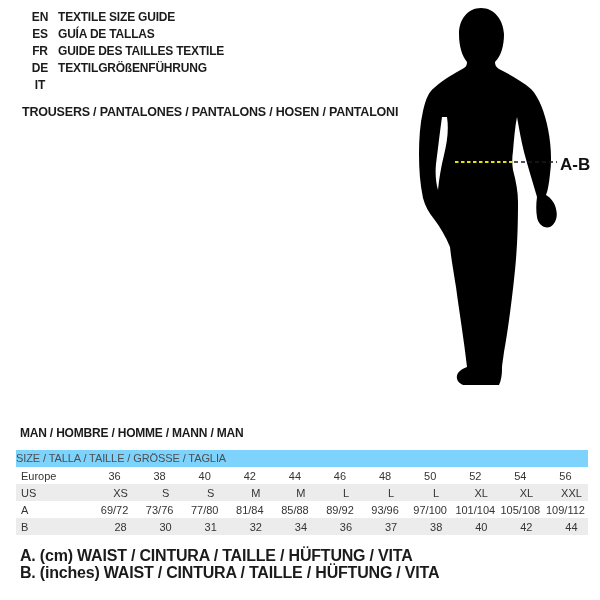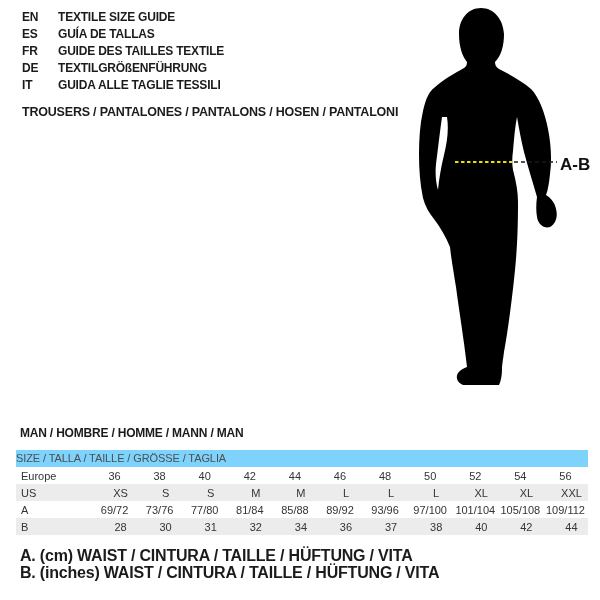--- a/index.html
+++ b/index.html
@@ -5,21 +5,21 @@
   html,body{margin:0;padding:0;}
   body{
     width:600px;height:600px;position:relative;overflow:hidden;
     background:#ffffff;
     font-family:"Liberation Sans", sans-serif;
     color:#1b1b1b;
   }
   
   .lang-block{position:absolute;left:22px;top:8px;}
   .lang-row{display:flex;height:17px;align-items:center;
-    font-weight:bold;font-size:12px;letter-spacing:-0.2px;color:#1b1b1b;}
+    font-weight:bold;font-size:12px;letter-spacing:-0.2px;color:#1b1b1b;text-align:center;}
   .lang-code{width:36px;flex:0 0 36px;}
   
   .garment-title{position:absolute;left:22px;top:105px;
     font-weight:bold;font-size:12.5px;letter-spacing:-0.2px;color:#1b1b1b;white-space:nowrap;}
   
   .figure-layer{position:absolute;left:0;top:0;width:600px;height:600px;pointer-events:none;}
   
   .section-title{position:absolute;left:20px;top:426px;
     font-weight:bold;font-size:12px;letter-spacing:-0.2px;white-space:nowrap;}
   
@@ -54,21 +54,20 @@
     <div class="lang-row">
       <span class="lang-code">FR</span>
       <span class="lang-label">GUIDE DES TAILLES TEXTILE</span>
     </div>
     <div class="lang-row">
       <span class="lang-code">DE</span>
       <span class="lang-label">TEXTILGRÖßENFÜHRUNG</span>
     </div>
     <div class="lang-row">
       <span class="lang-code">IT</span>
-      <span class="lang-label">GUIDA ALLE TAGLIE TESSILI</span>
     </div>
   </div>
 
 <div class="garment-title">TROUSERS / PANTALONES / PANTALONS / HOSEN / PANTALONI</div>
 
 <svg class="figure-layer" viewBox="0 0 600 600">
   <path fill="#000000" fill-rule="evenodd" d="M 481,8
            C 494,8 503,19 504,34
            C 504,46 501,56 495,62
            C 495,65 496,67 499,69

